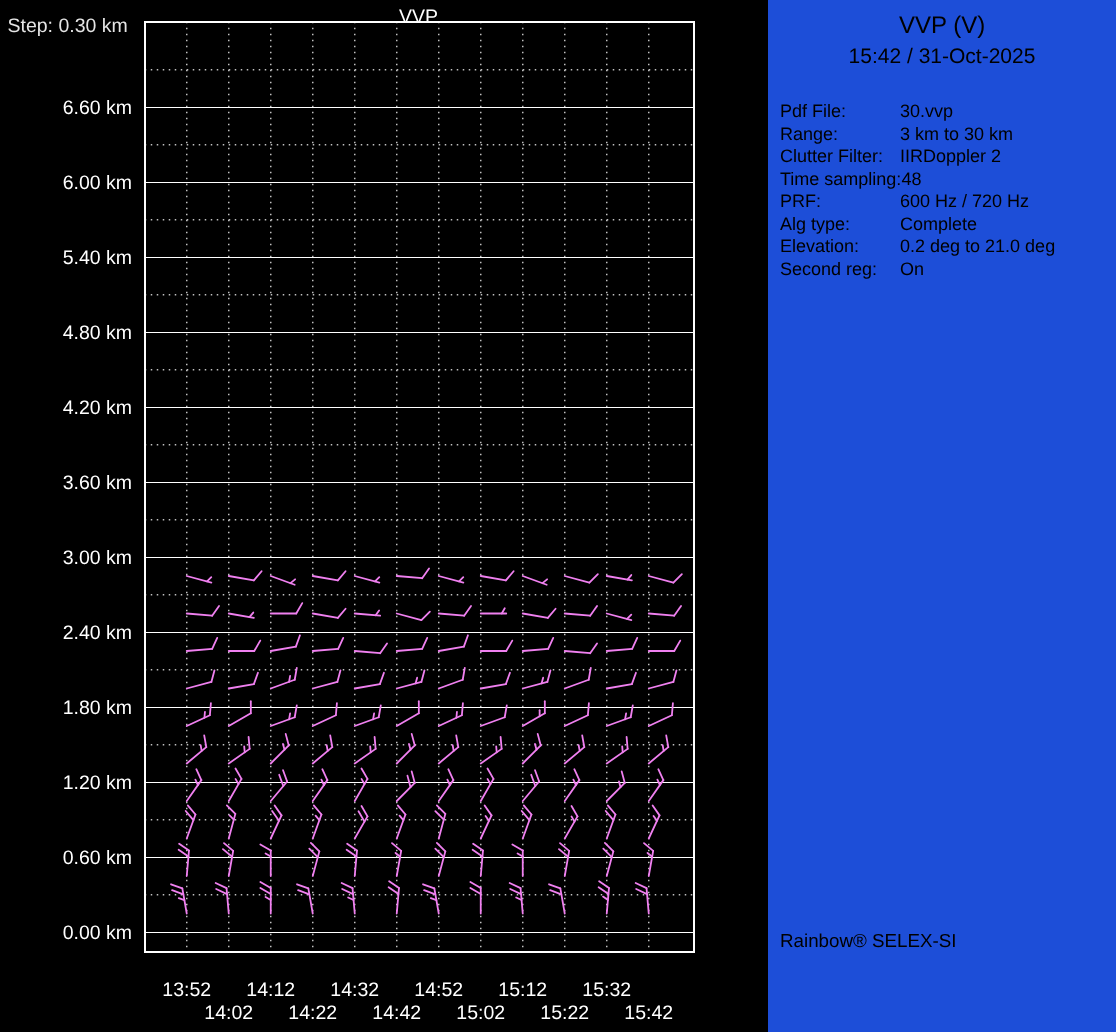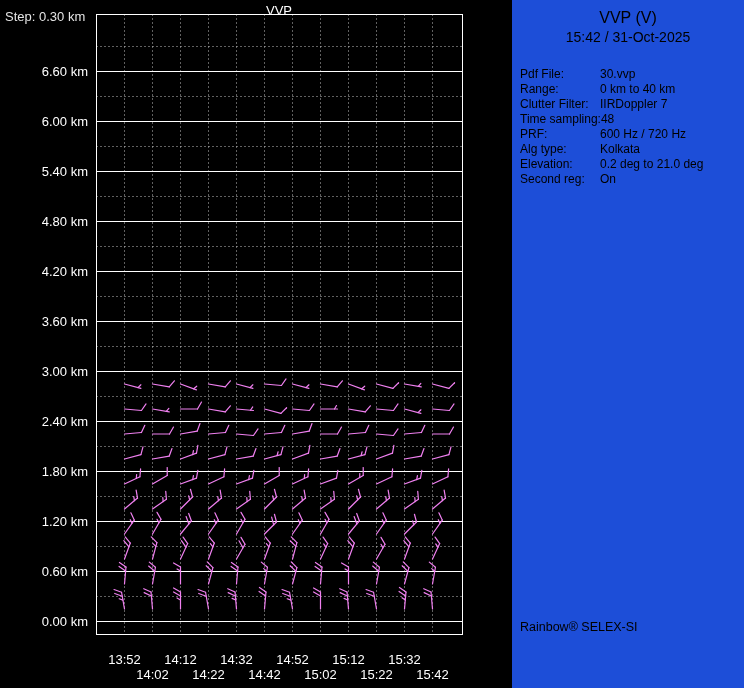--- a/index.html
+++ b/index.html
@@ -661,37 +661,37 @@
   <div class="info-panel">
     <div class="info-title">VVP (V)</div>
     <div class="info-datetime">15:42 / 31-Oct-2025</div>
     <div class="info-fields" id="info-fields">
         <div class="info-row">
           <div class="f-label">Pdf File:</div>
           <div class="f-value">30.vvp</div>
         </div>
         <div class="info-row">
           <div class="f-label">Range:</div>
-          <div class="f-value">0 km to 40 km</div>
+          <div class="f-value">3 km to 30 km</div>
         </div>
         <div class="info-row">
           <div class="f-label">Clutter Filter:</div>
-          <div class="f-value">IIRDoppler 7</div>
+          <div class="f-value">IIRDoppler 2</div>
         </div>
         <div class="info-row">
           <div class="f-label">Time sampling:</div>
           <div class="f-value">48</div>
         </div>
         <div class="info-row">
           <div class="f-label">PRF:</div>
           <div class="f-value">600 Hz / 720 Hz</div>
         </div>
         <div class="info-row">
           <div class="f-label">Alg type:</div>
-          <div class="f-value">Kolkata</div>
+          <div class="f-value">Complete</div>
         </div>
         <div class="info-row">
           <div class="f-label">Elevation:</div>
           <div class="f-value">0.2 deg to 21.0 deg</div>
         </div>
         <div class="info-row">
           <div class="f-label">Second reg:</div>
           <div class="f-value">On</div>
         </div>
       </div>

